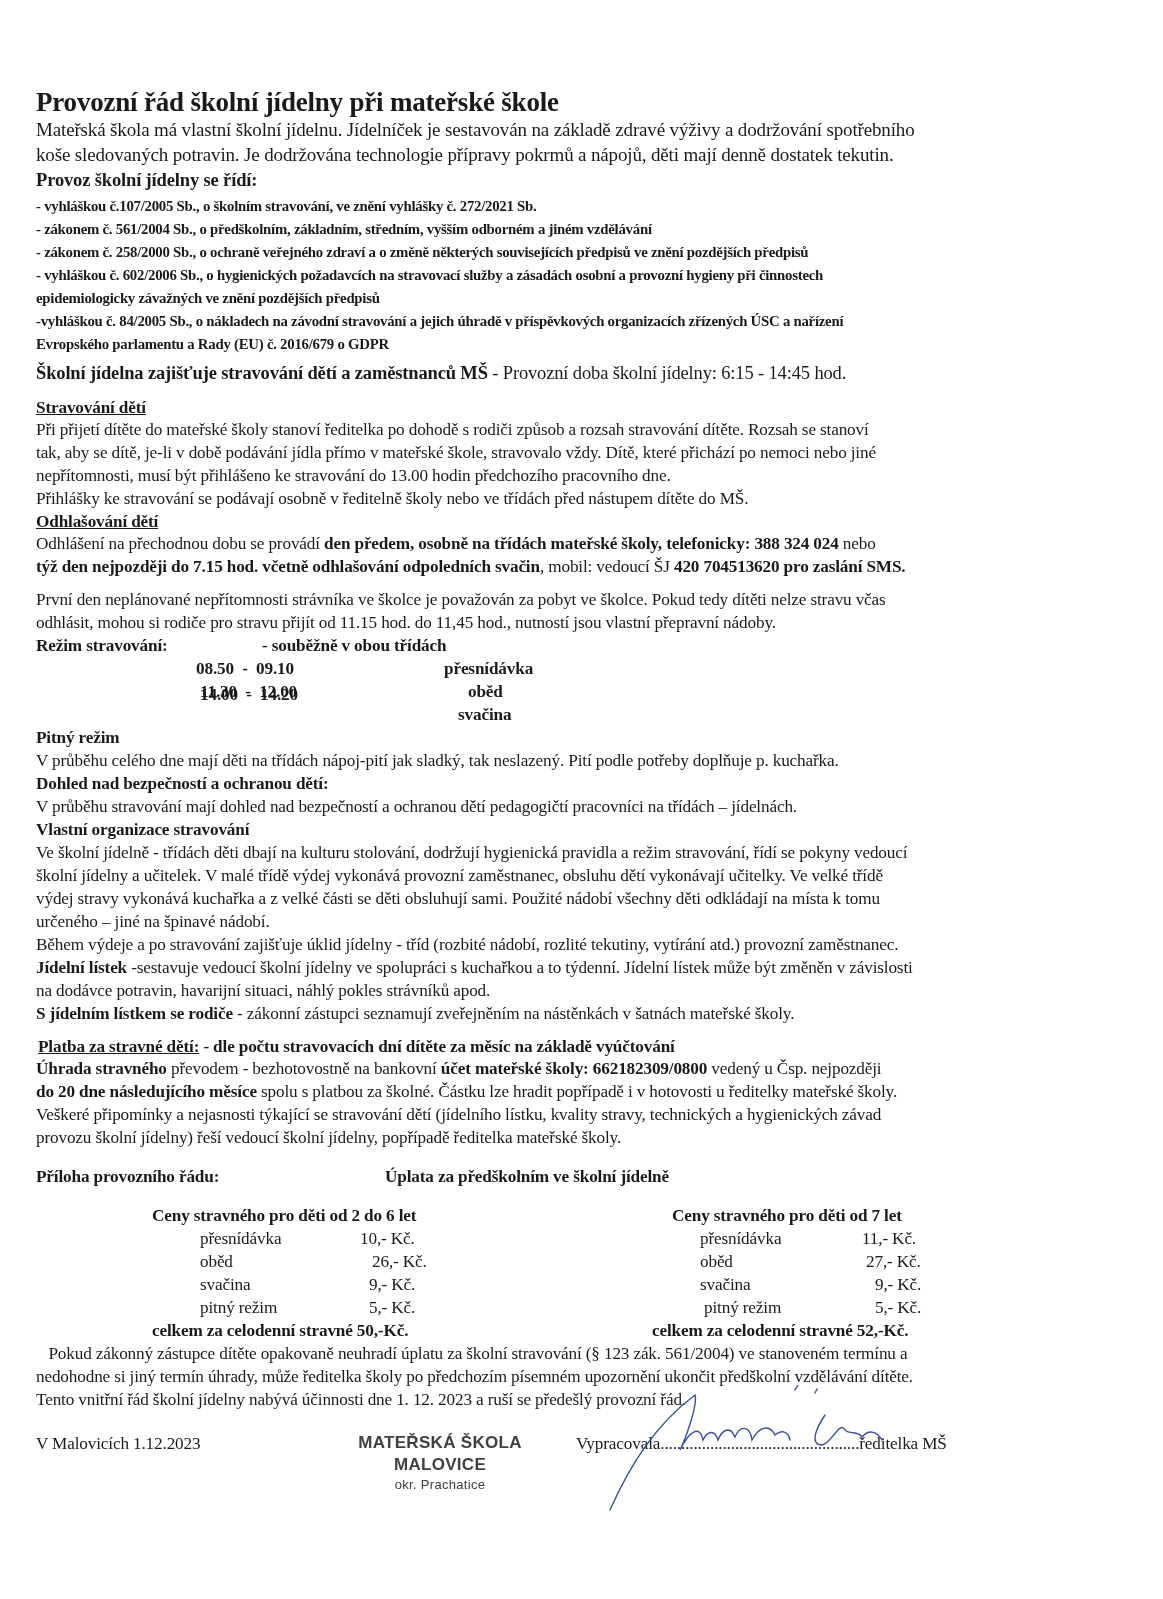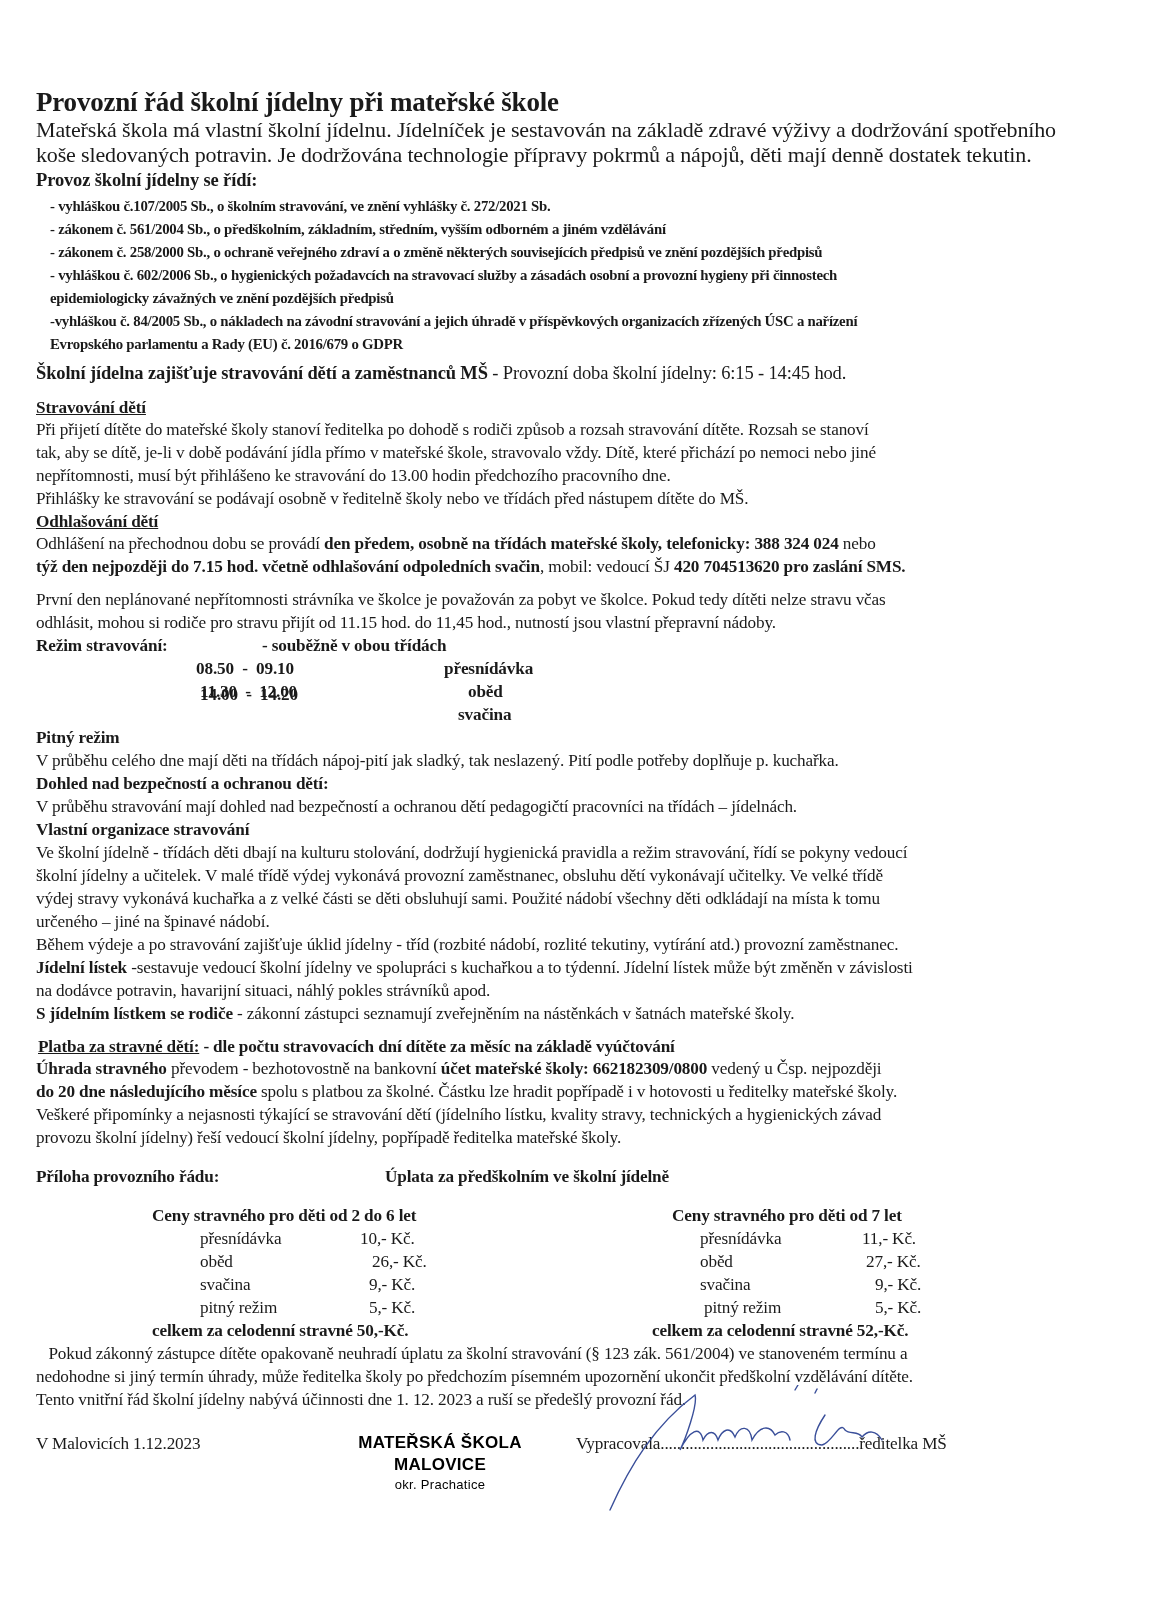--- a/index.html
+++ b/index.html
@@ -3,23 +3,23 @@
 <meta charset="utf-8">
 <style>
   html,body{margin:0;padding:0;background:#ffffff;}
   body{width:1163px;height:1599px;position:relative;overflow:hidden;
        font-family:"Liberation Serif","DejaVu Serif",serif;color:#1a1a1a;}
   .t{position:absolute;left:36px;white-space:nowrap;font-size:17.2px;line-height:20px;letter-spacing:-0.15px;}
   .b{font-weight:bold;}
   .u{text-decoration:underline;}
   .title{font-size:27px;font-weight:bold;letter-spacing:-0.2px;}
   .h2{font-size:18.5px;font-weight:bold;}
-  .law{font-size:14.8px;font-weight:bold;letter-spacing:-0.25px;margin-left:14px;}
-  .big{font-size:22px;}
-  .stamp{position:absolute;font-family:"Liberation Sans","DejaVu Sans",sans-serif;color:#000000;font-weight:bold;text-align:center;letter-spacing:0.3px;}
+  .law{font-size:14.8px;font-weight:bold;letter-spacing:-0.25px;}
+  .big{font-size:19px;}
+  .stamp{position:absolute;font-family:"Liberation Sans","DejaVu Sans",sans-serif;color:#404040;font-weight:bold;text-align:center;letter-spacing:0.3px;}
   .sig{position:absolute;}
 </style>
 </head>
 <body>
 
 <div class="t title" style="top:92px">Provozní řád školní jídelny při mateřské škole</div>
 <div class="t big" style="top:120px">Mateřská škola má vlastní školní jídelnu. Jídelníček je sestavován na základě zdravé výživy a dodržování spotřebního</div>
 <div class="t big" style="top:145px">koše sledovaných potravin. Je dodržována technologie přípravy pokrmů a nápojů, děti mají denně dostatek tekutin.</div>
 <div class="t h2" style="top:170px">Provoz školní jídelny se řídí:</div>
 

